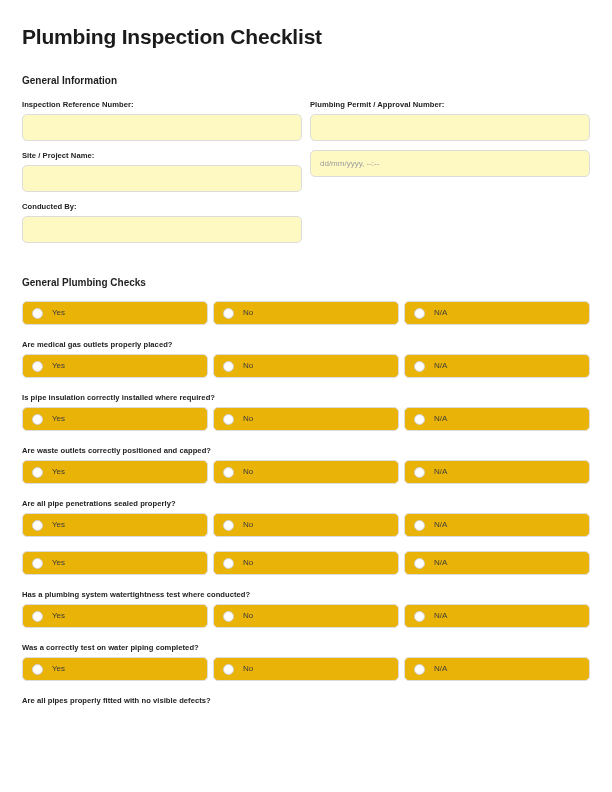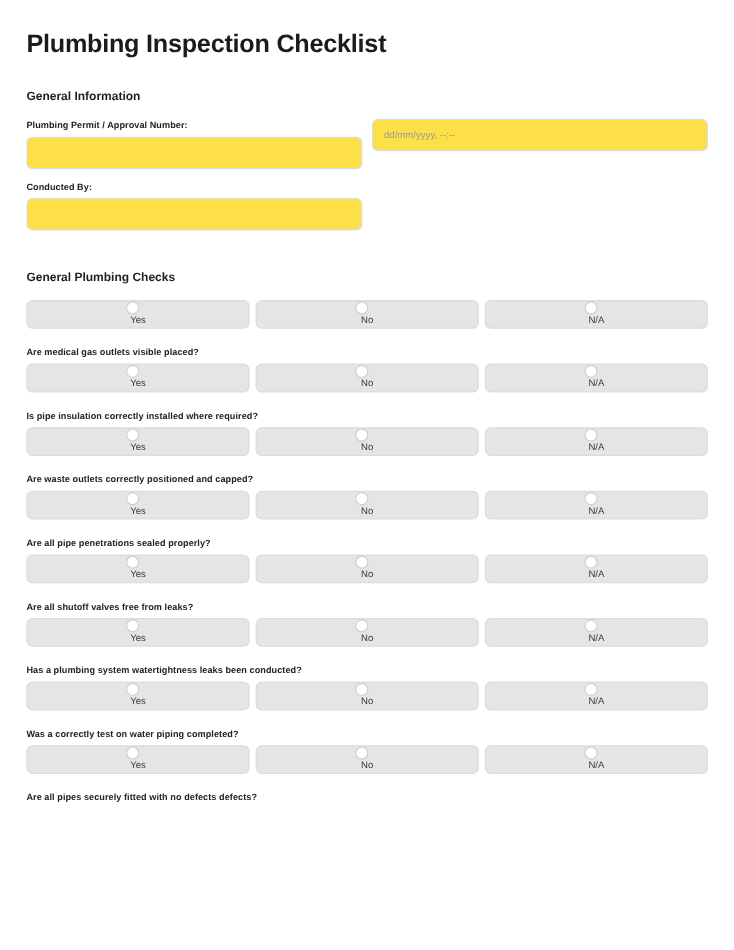--- a/index.html
+++ b/index.html
@@ -62,21 +62,21 @@
     line-height: 11px;
     margin-bottom: 4px;
     letter-spacing: 0.05px;
   }
   .field-input {
     box-sizing: border-box;
     width: 100%;
     height: 27px;
     border: 1px solid #dcdcdc;
     border-radius: 5px;
-    background: #fde047;
+    background: #fef9c3;
     font-family: "Liberation Sans", sans-serif;
     font-size: 8px;
     color: #222222;
     padding: 0 9px;
     outline: none;
   }
   .field-input::placeholder {
     color: #9a9a9a;
     font-size: 8px;
   }
@@ -102,26 +102,25 @@
   .option-row {
     display: grid;
     grid-template-columns: 1fr 1fr 1fr;
     column-gap: 5px;
   }
   .option-box {
     box-sizing: border-box;
     height: 24px;
     border: 1px solid #dcdcdc;
     border-radius: 5px;
-    background: #e5e5e5;
+    background: #eab308;
     display: flex;
     align-items: center;
     padding: 0 9px;
     cursor: pointer;
-    flex-direction: column;
   }
   .radio-dot {
     width: 9px;
     height: 9px;
     min-width: 9px;
     border: 1px solid #cfcfcf;
     border-radius: 50%;
     background: #ffffff;
     margin-right: 9px;
   }
@@ -135,21 +134,23 @@
 <body>
 
 <div class="page">
 
   <h1 class="doc-title">Plumbing Inspection Checklist</h1>
 
   <div class="section-heading">General Information</div>
 
   <div class="field-grid">
 
+  <div class="field"><div class="field-label">Inspection Reference Number:</div><input type="text" class="field-input" placeholder="" style=""></div>
       <div class="field"><div class="field-label">Plumbing Permit / Approval Number:</div><input type="text" class="field-input" placeholder="" style=""></div>
+      <div class="field"><div class="field-label">Site / Project Name:</div><input type="text" class="field-input" placeholder="" style=""></div>
       <div class="field"><input type="text" class="field-input" placeholder="dd/mm/yyyy, --:--" style=""></div>
       <div class="field"><div class="field-label">Conducted By:</div><input type="text" class="field-input" placeholder="" style=""></div>
     </div>
 
   <div class="section-heading">General Plumbing Checks</div>
 
   <div class="checks">
 
   <div class="question-block">
         <div class="option-row">
@@ -161,21 +162,21 @@
             <span class="radio-dot"></span>
             <span class="option-label">No</span>
           </div>
           <div class="option-box">
             <span class="radio-dot"></span>
             <span class="option-label">N/A</span>
           </div>
         </div>
       </div>
       <div class="question-block">
-        <div class="question-text">Are medical gas outlets visible placed?</div>
+        <div class="question-text">Are medical gas outlets properly placed?</div>
         <div class="option-row">
           <div class="option-box">
             <span class="radio-dot"></span>
             <span class="option-label">Yes</span>
           </div>
           <div class="option-box">
             <span class="radio-dot"></span>
             <span class="option-label">No</span>
           </div>
           <div class="option-box">
@@ -229,38 +230,37 @@
             <span class="radio-dot"></span>
             <span class="option-label">No</span>
           </div>
           <div class="option-box">
             <span class="radio-dot"></span>
             <span class="option-label">N/A</span>
           </div>
         </div>
       </div>
       <div class="question-block">
-        <div class="question-text">Are all shutoff valves free from leaks?</div>
-        <div class="option-row">
-          <div class="option-box">
-            <span class="radio-dot"></span>
-            <span class="option-label">Yes</span>
-          </div>
-          <div class="option-box">
-            <span class="radio-dot"></span>
-            <span class="option-label">No</span>
-          </div>
-          <div class="option-box">
-            <span class="radio-dot"></span>
-            <span class="option-label">N/A</span>
-          </div>
-        </div>
-      </div>
-      <div class="question-block">
-        <div class="question-text">Has a plumbing system watertightness leaks been conducted?</div>
+        <div class="option-row">
+          <div class="option-box">
+            <span class="radio-dot"></span>
+            <span class="option-label">Yes</span>
+          </div>
+          <div class="option-box">
+            <span class="radio-dot"></span>
+            <span class="option-label">No</span>
+          </div>
+          <div class="option-box">
+            <span class="radio-dot"></span>
+            <span class="option-label">N/A</span>
+          </div>
+        </div>
+      </div>
+      <div class="question-block">
+        <div class="question-text">Has a plumbing system watertightness test where conducted?</div>
         <div class="option-row">
           <div class="option-box">
             <span class="radio-dot"></span>
             <span class="option-label">Yes</span>
           </div>
           <div class="option-box">
             <span class="radio-dot"></span>
             <span class="option-label">No</span>
           </div>
           <div class="option-box">
@@ -280,17 +280,17 @@
             <span class="radio-dot"></span>
             <span class="option-label">No</span>
           </div>
           <div class="option-box">
             <span class="radio-dot"></span>
             <span class="option-label">N/A</span>
           </div>
         </div>
       </div>
       <div class="question-block">
-        <div class="question-text">Are all pipes securely fitted with no defects defects?</div>
+        <div class="question-text">Are all pipes properly fitted with no visible defects?</div>
       </div>
     </div>
 
 </div>
 
 </body></html>

